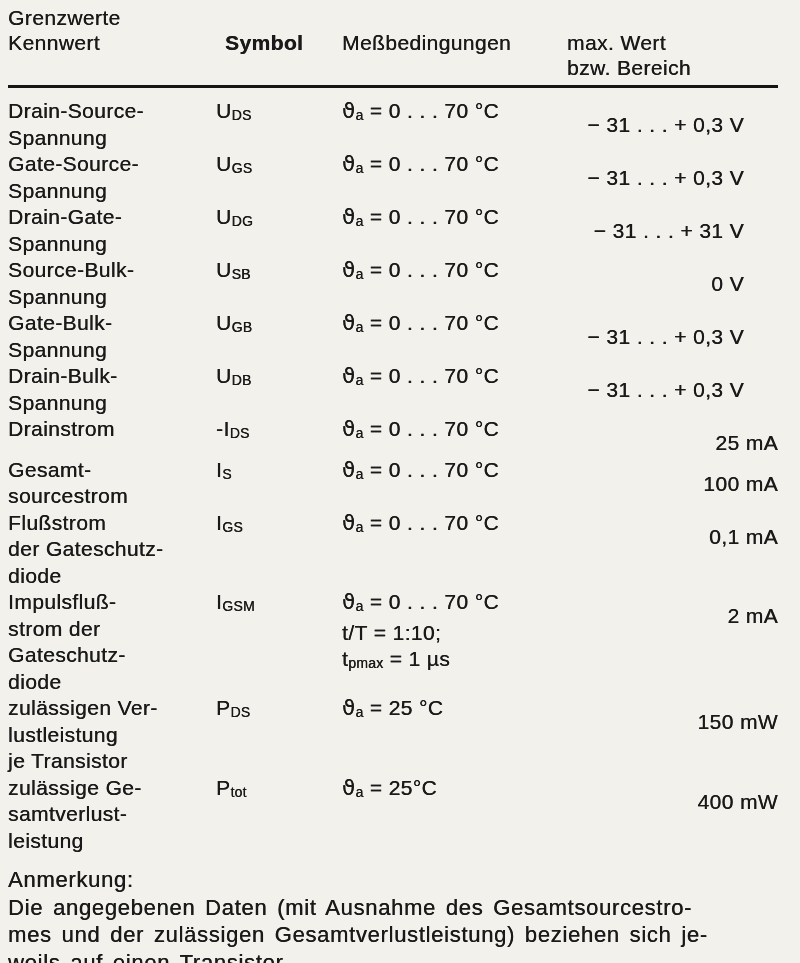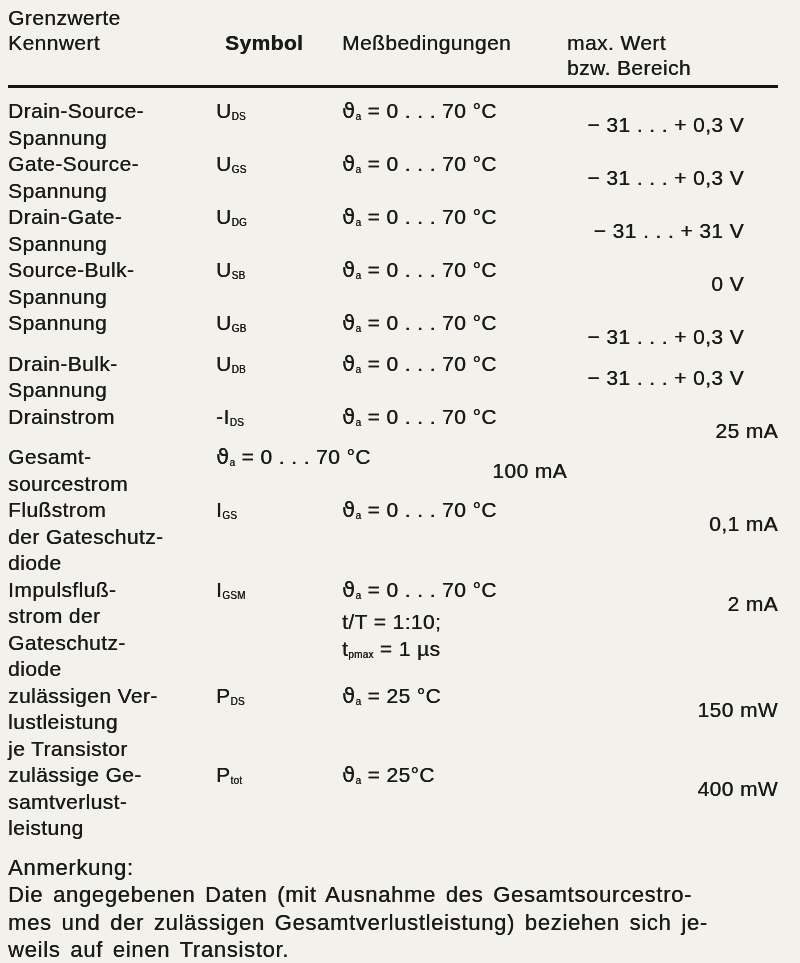--- a/index.html
+++ b/index.html
@@ -20,21 +20,21 @@
   .title{font-weight:normal;}
   .pad1{padding-top:25px;}
   .padL{padding-left:9px;font-weight:bold;}
   .rule{height:3px;background:#151515;margin:5px 0 10px 0;}
 
   
   .trow{display:grid;grid-template-columns:208px 126px 225px 1fr;line-height:26.5px;}
   .c{white-space:nowrap;}
   .val{text-align:right;margin-top:14px;}
   .vr{padding-right:34px;} 
-  .sub{font-size:10px;vertical-align:-2px;letter-spacing:.2px;}
+  .sub{font-size:14px;vertical-align:-2px;letter-spacing:.2px;}
   .gsym{font-family:"DejaVu Sans",sans-serif;}
 
   
   .note{margin-top:12px;font-size:22px;line-height:27.5px;letter-spacing:.7px;word-spacing:3px;}
 </style>
 </head>
 <body>
 
 <div class="page">
 
@@ -98,20 +98,21 @@
         </div>
       <div class="c"><span></span><span>U</span><span class="sub">SB</span></div>
       <div class="c">
         <div><span class="gsym">ϑ</span><span class="sub">a</span><span> = 0 . . . 70 °C</span></div>
       </div>
       <div class="c val vr">0 V</div>
     </div>
 
     <div class="trow">
       <div class="c">
+          <div>Gate-Bulk-</div>
           <div>Spannung</div>
         </div>
       <div class="c"><span></span><span>U</span><span class="sub">GB</span></div>
       <div class="c">
         <div><span class="gsym">ϑ</span><span class="sub">a</span><span> = 0 . . . 70 °C</span></div>
       </div>
       <div class="c val vr">− 31 . . . + 0,3 V</div>
     </div>
 
     <div class="trow">
@@ -135,20 +136,21 @@
         <div><span class="gsym">ϑ</span><span class="sub">a</span><span> = 0 . . . 70 °C</span></div>
       </div>
       <div class="c val">25 mA</div>
     </div>
 
     <div class="trow">
       <div class="c">
           <div>Gesamt-</div>
           <div>sourcestrom</div>
         </div>
+      <div class="c"><span></span><span>I</span><span class="sub">S</span></div>
       <div class="c">
         <div><span class="gsym">ϑ</span><span class="sub">a</span><span> = 0 . . . 70 °C</span></div>
       </div>
       <div class="c val">100 mA</div>
     </div>
 
     <div class="trow">
       <div class="c">
           <div>Flußstrom</div>
           <div>der Gateschutz-</div>

